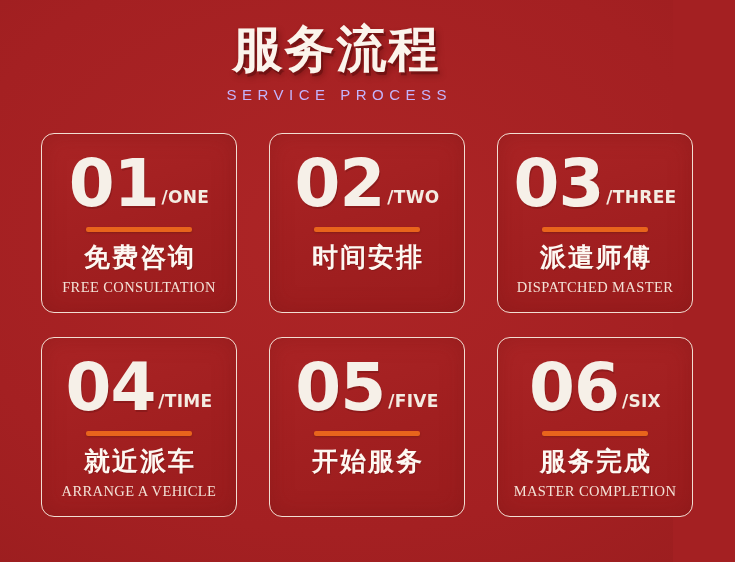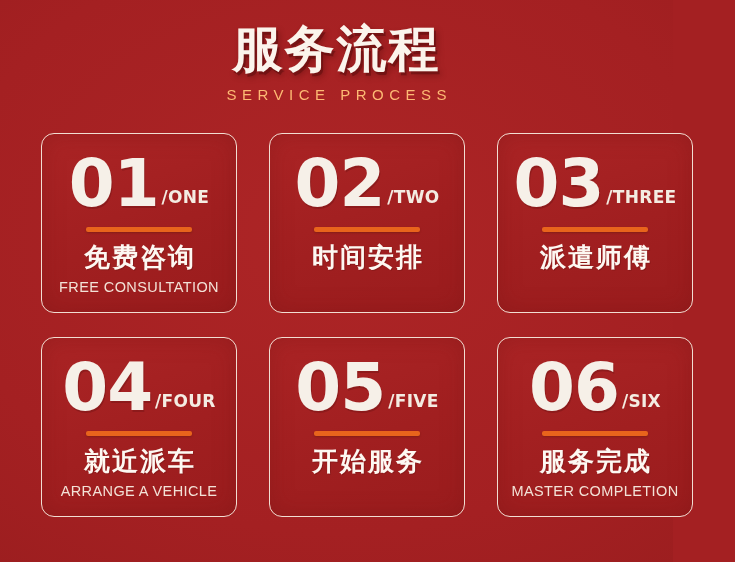--- a/index.html
+++ b/index.html
@@ -48,21 +48,21 @@
     line-height:1.08;
     text-shadow:2px 3px 0 rgba(92,12,13,.55),
                 3px 4px 6px rgba(80,8,9,.45);
     white-space:nowrap;
   }
 
   .subtitle{
     margin-top:10px;
     font-size:15px;
     font-weight:normal;
-    color:#fdba74;
+    color:#c4b5fd;
     letter-spacing:5.5px;
     text-indent:5.5px;
     white-space:nowrap;
   }
 
   
   .grid{
     position:absolute;
     top:133px;
     left:41px;
@@ -139,20 +139,21 @@
     text-shadow:1px 1px 0 rgba(110,20,21,.4);
   }
 
   .label-en{
     margin-top:7px;
     font-size:14.5px;
     font-weight:normal;
     color:#f3e2d7;
     letter-spacing:.4px;
     white-space:nowrap;
+    font-family:Liberation Serif, serif;
   }
 </style>
 </head>
 <body>
 
 <div class="page">
 
   <div class="bg-vignette"></div>
 
   <div class="header">
@@ -181,26 +182,27 @@
       <div class="label-cn">时间安排</div>
     </div>
 
     <div class="card">
       <div class="num-row">
         <span class="num">03</span>
         <span class="num-en">/THREE</span>
       </div>
       <div class="divider"></div>
       <div class="label-cn">派遣师傅</div>
+      <div class="label-en">DISPATCHED MASTER</div>
     </div>
 
     <div class="card">
       <div class="num-row">
         <span class="num">04</span>
-        <span class="num-en">/FOUR</span>
+        <span class="num-en">/TIME</span>
       </div>
       <div class="divider"></div>
       <div class="label-cn">就近派车</div>
       <div class="label-en">ARRANGE A VEHICLE</div>
     </div>
 
     <div class="card">
       <div class="num-row">
         <span class="num">05</span>
         <span class="num-en">/FIVE</span>

